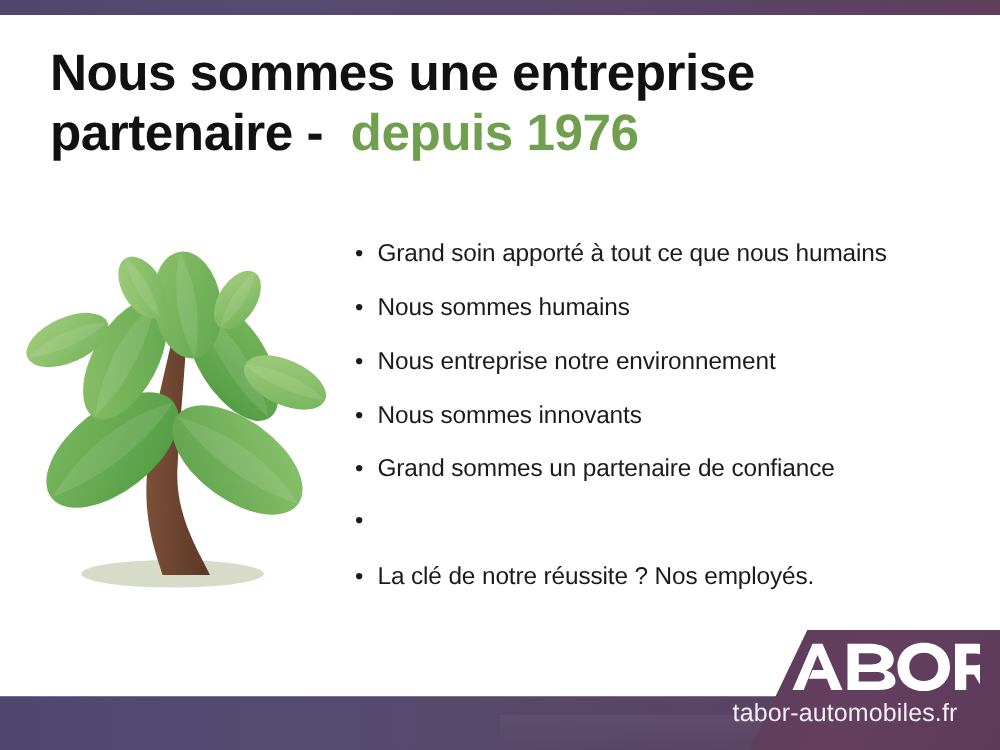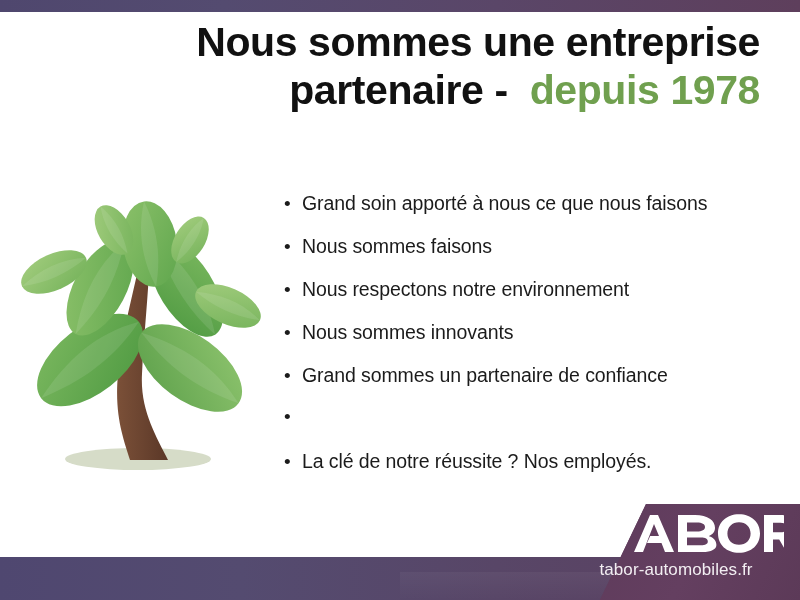--- a/index.html
+++ b/index.html
@@ -30,23 +30,23 @@
     left: 0; top: 0;
     width: 800px;
     height: 12px;
     background: linear-gradient(90deg, #4f476e 0%, #544b70 28%, #5a4668 62%, #5e3f5c 100%);
   }
 
   
   .title-block {
     position: absolute;
     left: 40px;
-    top: 18px;
+    top: 34px;
     width: 720px;
-    text-align: right;
+    text-align: left;
     line-height: 1.18;
     font-weight: bold;
     font-size: 41px;
     letter-spacing: -0.4px;
     color: #111111;
   }
   .title-line { display: block; white-space: nowrap; }
   .title-accent { color: #70a04f; }
 
   
@@ -128,36 +128,36 @@
     height: 42px;
   }
   .logo-wordmark svg { display: block; width: 100%; height: 100%; }
 
   .logo-url {
     position: absolute;
     left: 560px;
     top: 560px;
     width: 232px;
     text-align: center;
-    font-size: 17px;
+    font-size: 20px;
     color: #f2eef2;
     letter-spacing: 0.1px;
     white-space: nowrap;
   }
 </style>
 </head>
 <body>
 
 <div id="slide">
 
   <div class="top-bar"></div>
 
   <div class="title-block">
     <span class="title-line">Nous sommes une entreprise</span>
-    <span class="title-line"><span>partenaire -</span>&nbsp;&nbsp;<span class="title-accent">depuis 1978</span></span>
+    <span class="title-line"><span>partenaire -</span>&nbsp;&nbsp;<span class="title-accent">depuis 1976</span></span>
   </div>
 
   <div class="tree-art">
     <svg viewBox="0 0 252 302" xmlns="http://www.w3.org/2000/svg">
       <defs>
         <linearGradient id="lfA" x1="0" y1="0" x2="1" y2="1">
           <stop offset="0" stop-color="#8cc16a"></stop>
             <stop offset="1" stop-color="#5fa64d"></stop>
         </linearGradient>
         <linearGradient id="lfB" x1="0" y1="0" x2="1" y2="1">
@@ -227,29 +227,29 @@
       <g transform="translate(172 62) rotate(32)">
         <ellipse cx="0" cy="0" rx="15" ry="26" fill="url(#lfD)"></ellipse>
         <path d="M0 -26 C-7 -9 -6 10 0 26 C6 10 7 -9 0 -26 Z" fill="rgba(255,255,255,0.10)"></path>
       </g>
     </svg>
   </div>
 
   <div class="bullet-list">
     <div class="bullet-row">
       <span class="bullet-dot">•</span>
-      <span class="bullet-text">Grand soin apporté à nous ce que nous faisons</span>
-    </div>
-    <div class="bullet-row">
-      <span class="bullet-dot">•</span>
-      <span class="bullet-text">Nous sommes faisons</span>
-    </div>
-    <div class="bullet-row">
-      <span class="bullet-dot">•</span>
-      <span class="bullet-text">Nous respectons notre environnement</span>
+      <span class="bullet-text">Grand soin apporté à tout ce que nous humains</span>
+    </div>
+    <div class="bullet-row">
+      <span class="bullet-dot">•</span>
+      <span class="bullet-text">Nous sommes humains</span>
+    </div>
+    <div class="bullet-row">
+      <span class="bullet-dot">•</span>
+      <span class="bullet-text">Nous entreprise notre environnement</span>
     </div>
     <div class="bullet-row">
       <span class="bullet-dot">•</span>
       <span class="bullet-text">Nous sommes innovants</span>
     </div>
     <div class="bullet-row">
       <span class="bullet-dot">•</span>
       <span class="bullet-text">Grand sommes un partenaire de confiance</span>
     </div>
     <div class="bullet-row">

